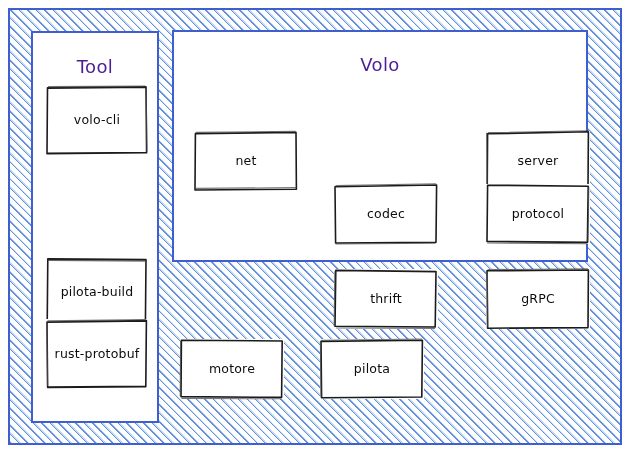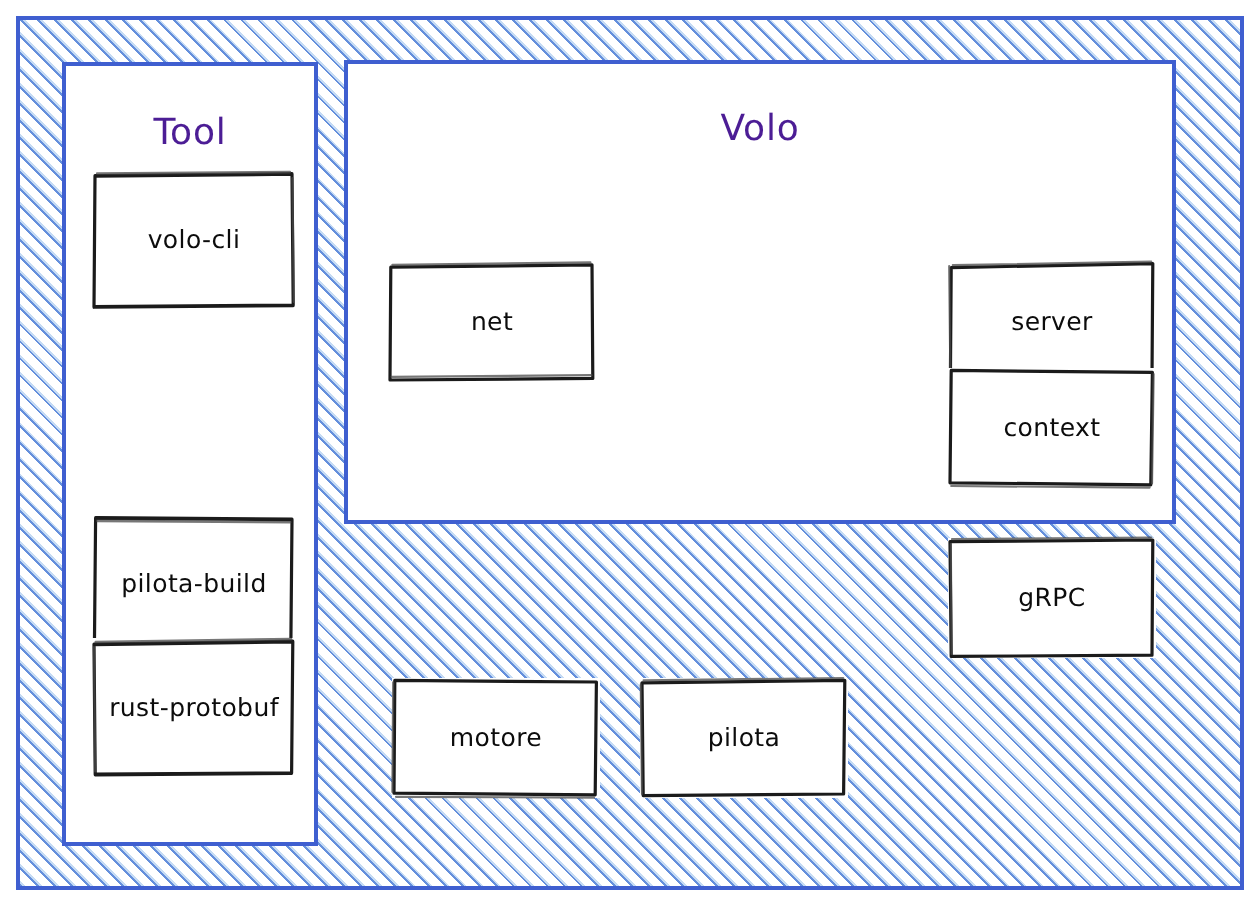--- a/index.html
+++ b/index.html
@@ -102,28 +102,28 @@
   #tool-panel .node { left: 13px; width: 102px; height: 70px; }
   #n-volo-cli      { top: 52px; }
   #n-volo-build    { top: 130px; }
   #n-pilota-build  { top: 208px; margin-top: 16px; }
   #n-rust-protobuf { top: 286px; justify-content: center; }
 
   
   #volo-panel .node { width: 104px; height: 60px; }
   .vcol1 { left: 20px; }
   .vcol2 { left: 160px; }
-  .vcol3 { left: 300px; }
+  .vcol3 { left: 312px; }
   .vrow1 { top: 67px; margin-top: 32px; }
   .vrow2 { top: 152px; }
   .vrow3 { top: 237px; }
 
   
   .bottom-node { width: 104px; height: 60px; top: 329px; }
-  #n-motore   { left: 186px; text-align: right; }
+  #n-motore   { left: 170px; text-align: right; }
   #n-pilota   { left: 310px; }
   #n-metainfo { left: 450px; }
 </style>
 </head>
 <body>
 
 <div id="canvas">
 
   <div class="outer-panel">
 
@@ -170,30 +170,44 @@
 
       <div class="node vcol3 vrow1">
         <svg class="sketch" viewBox="0 0 110 66" preserveAspectRatio="none">
           <path d="M4.6,5.8 L105.4,3.8 L105.0,61.0 L4.2,61.8 Z"></path>
           <path class="ghost" d="M3.6,5.0 L4.2,61.0 M5.4,4.6 L104.6,2.8"></path>
         </svg>
         <span class="node-label">server</span>
       </div>
 
 
+      <div class="node vcol2 vrow2">
+        <svg class="sketch" viewBox="0 0 110 66" preserveAspectRatio="none">
+          <path d="M4.0,5.8 L105.6,4.0 L105.0,61.2 L4.6,62.0 Z"></path>
+          <path class="ghost" d="M5.0,4.6 L104.8,2.8 M5.0,63.0 L104.2,62.2"></path>
+        </svg>
+        <span class="node-label">codec</span>
+      </div>
 
       <div class="node vcol3 vrow2">
         <svg class="sketch" viewBox="0 0 110 66" preserveAspectRatio="none">
           <path d="M4.6,4.2 L105.2,5.2 L104.4,61.4 L4.0,60.4 Z"></path>
           <path class="ghost" d="M105.8,6.0 L105.0,60.6 M4.6,62.0 L103.8,62.8"></path>
         </svg>
-        <span class="node-label">context</span>
-      </div>
-
-
+        <span class="node-label">protocol</span>
+      </div>
+
+
+      <div class="node vcol2 vrow3">
+        <svg class="sketch" viewBox="0 0 110 66" preserveAspectRatio="none">
+          <path d="M4.8,4.4 L105.0,5.6 L104.2,61.0 L4.0,60.2 Z"></path>
+          <path class="ghost" d="M3.8,5.6 L3.2,60.0 M5.4,62.0 L103.6,62.4"></path>
+        </svg>
+        <span class="node-label">thrift</span>
+      </div>
 
       <div class="node vcol3 vrow3">
         <svg class="sketch" viewBox="0 0 110 66" preserveAspectRatio="none">
           <path d="M4.0,4.8 L105.4,4.0 L105.0,61.6 L4.6,62.2 Z"></path>
           <path class="ghost" d="M5.0,3.6 L104.6,2.8 M4.4,6.0 L4.8,61.0"></path>
         </svg>
         <span class="node-label">gRPC</span>
       </div>
     </div>
 

